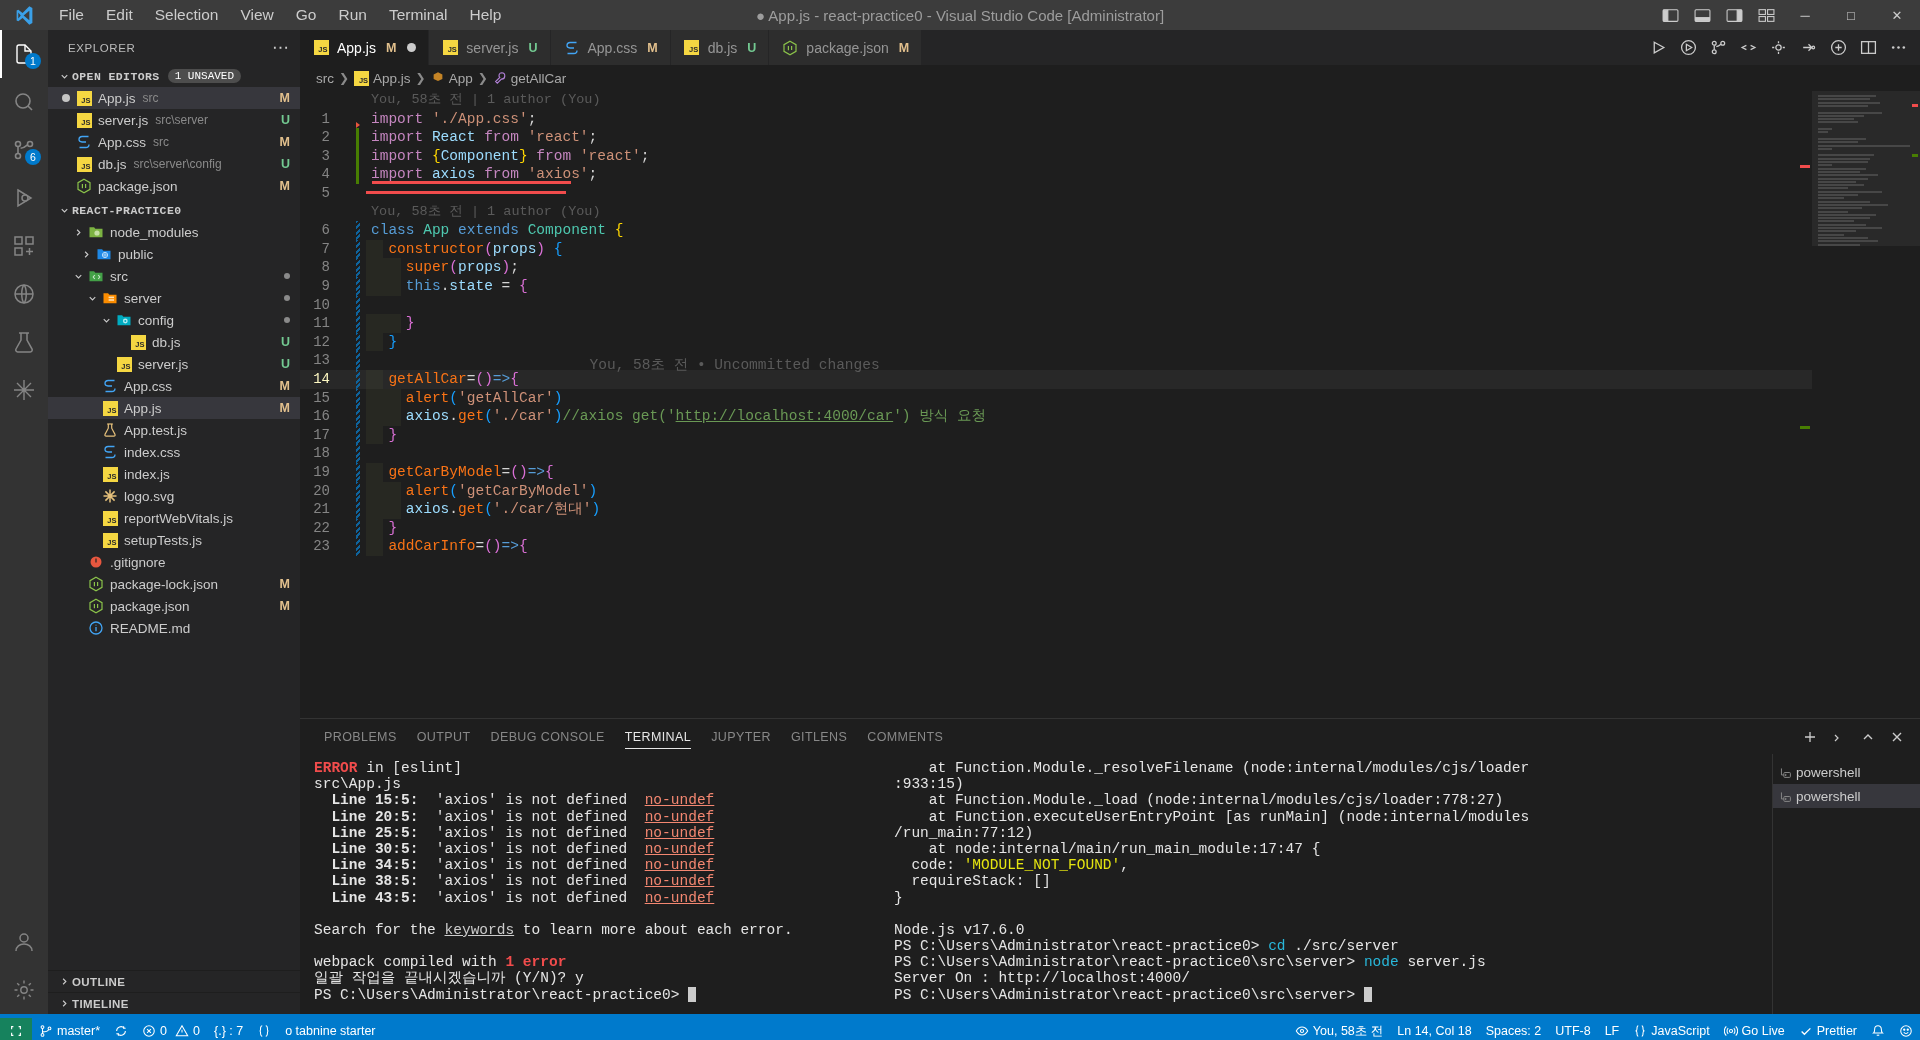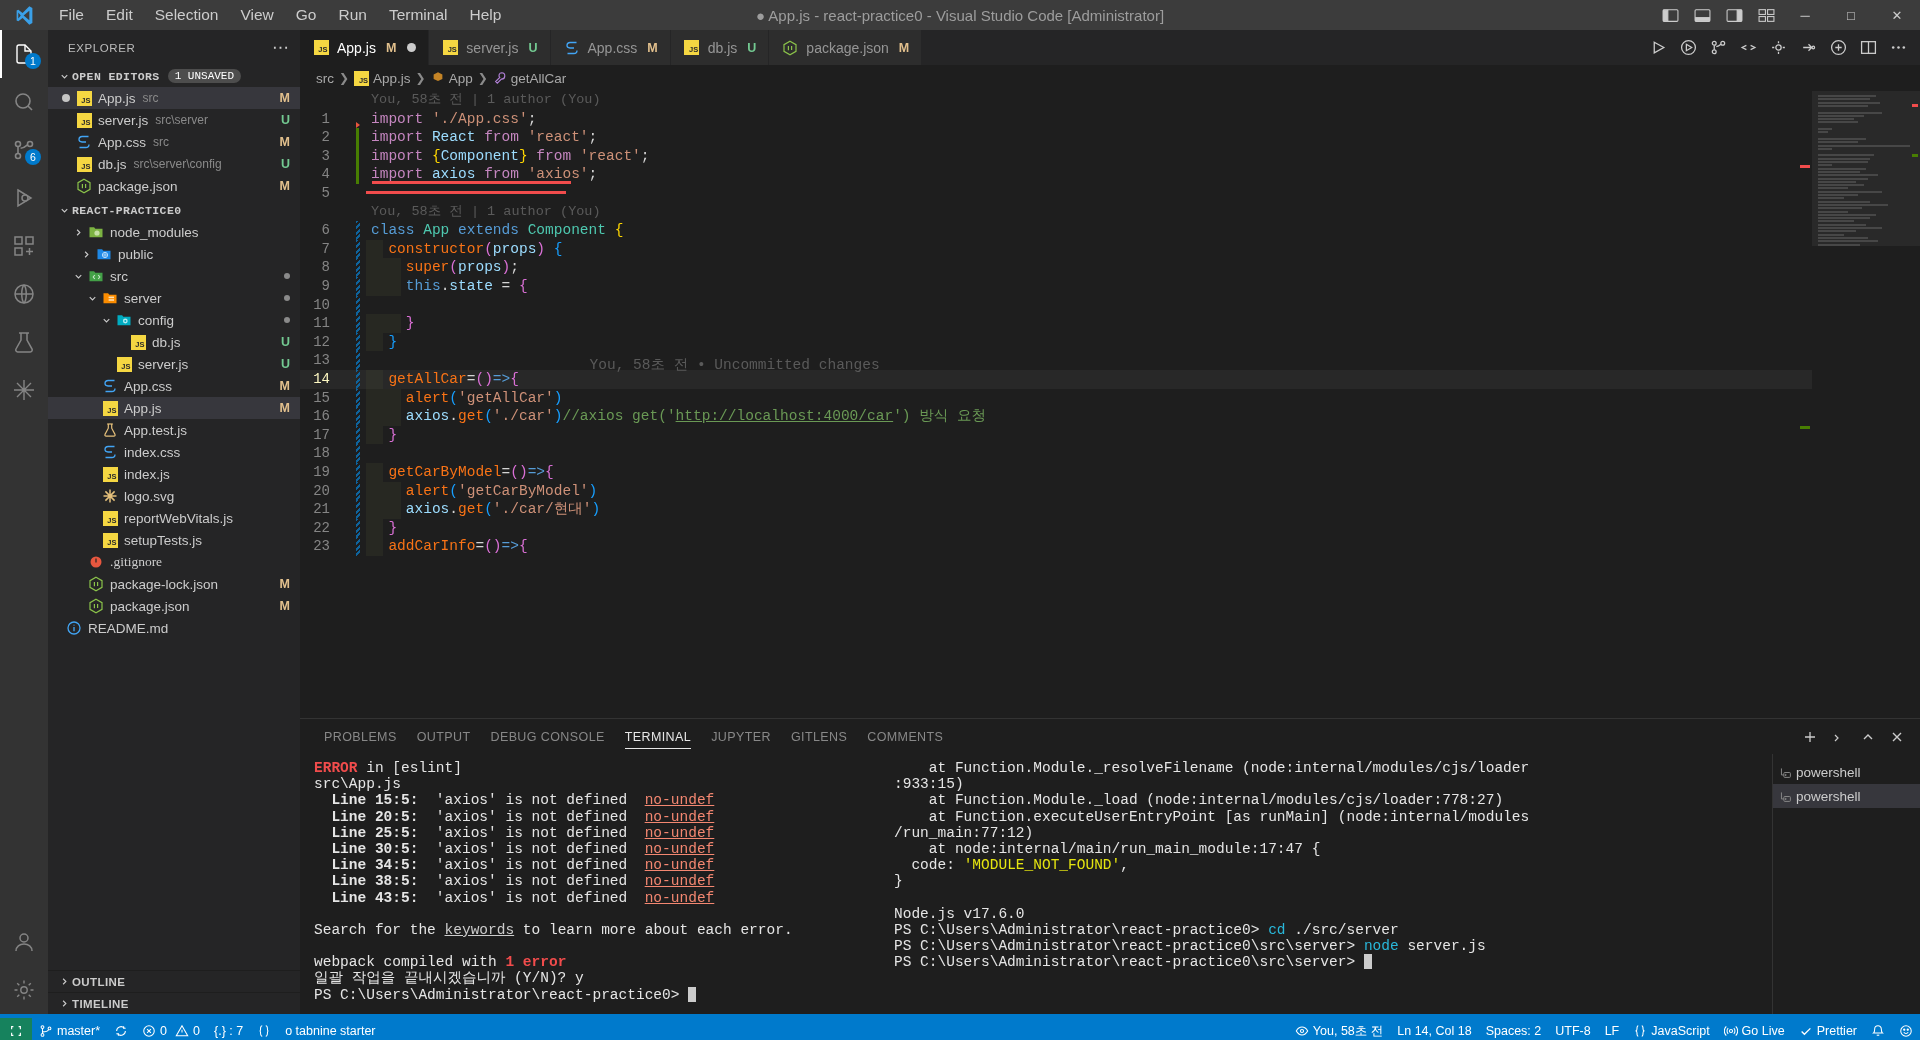--- a/index.html
+++ b/index.html
@@ -575,21 +575,21 @@
           </span>
           <span class="fname">reportWebVitals.js</span>
         </div>
         <div class="row" style="padding-left: 36px;">
           <span class="twisty"></span>
           <span class="ficon">
             <span class="js-badge">JS</span>
           </span>
           <span class="fname">setupTests.js</span>
         </div>
-        <div class="row" style="padding-left: 22px; font-family: Liberation Serif, serif;">
+        <div class="row" style="padding-left: 22px;">
           <span class="twisty"></span>
           <span class="ficon">
             <svg viewBox="0 0 16 16" fill="#e8573f">
               <circle cx="8" cy="8" r="5.5"></circle>
               <path d="M8 4.5v4" stroke="#222" stroke-width="1.2"></path>
             </svg>
           </span>
           <span class="fname">.gitignore</span>
         </div>
         <div class="row" style="padding-left: 22px;">
@@ -607,21 +607,21 @@
           <span class="twisty"></span>
           <span class="ficon">
             <svg viewBox="0 0 16 16" fill="none" stroke="#8bc34a" stroke-width="1.2">
               <path d="M8 1.3 14 4.6v6.8L8 14.7 2 11.4V4.6L8 1.3z"></path>
               <path d="M6.4 6v4.2M9.6 10V6" stroke="#8bc34a"></path>
             </svg>
           </span>
           <span class="fname">package.json</span>
           <span class="state st-M">M</span>
         </div>
-        <div class="row" style="">
+        <div class="row" style="padding-left: 22px;">
           <span class="twisty"></span>
           <span class="ficon">
             <svg viewBox="0 0 16 16" fill="none" stroke="#42a5f5" stroke-width="1.3">
               <circle cx="8" cy="8" r="6"></circle>
               <path d="M8 7v4.2M8 4.8v.6"></path>
             </svg>
           </span>
           <span class="fname">README.md</span>
         </div>
       </div>
@@ -912,25 +912,27 @@
             <div class="tline"><span class="t-white">PS C:\Users\Administrator\react-practice0&gt; </span><span class="cursor-block"></span></div>
           </div>
         <div class="term-col" id="term-right">
             <div class="tline"><span class="t-white">    at Function.Module._resolveFilename (node:internal/modules/cjs/loader</span></div>
             <div class="tline"><span class="t-white">:933:15)</span></div>
             <div class="tline"><span class="t-white">    at Function.Module._load (node:internal/modules/cjs/loader:778:27)</span></div>
             <div class="tline"><span class="t-white">    at Function.executeUserEntryPoint [as runMain] (node:internal/modules</span></div>
             <div class="tline"><span class="t-white">/run_main:77:12)</span></div>
             <div class="tline"><span class="t-white">    at node:internal/main/run_main_module:17:47 {</span></div>
             <div class="tline"><span class="t-white">  code: </span><span class="t-yellow">'MODULE_NOT_FOUND'</span><span class="t-white">,</span></div>
+            <div class="tline"><span class="t-white">  requireStack: []</span></div>
             <div class="tline"><span class="t-white">}</span></div>
             <div class="tline">&nbsp;</div>
             <div class="tline"><span class="t-white">Node.js v17.6.0</span></div>
             <div class="tline"><span class="t-white">PS C:\Users\Administrator\react-practice0&gt; </span><span class="t-cyan">cd</span><span class="t-white"> ./src/server</span></div>
             <div class="tline"><span class="t-white">PS C:\Users\Administrator\react-practice0\src\server&gt; </span><span class="t-cyan">node</span><span class="t-white"> server.js</span></div>
+            <div class="tline"><span class="t-white">Server On : http://localhost:4000/</span></div>
             <div class="tline"><span class="t-white">PS C:\Users\Administrator\react-practice0\src\server&gt; </span><span class="cursor-block"></span></div>
           </div>
         <div id="term-tree">
             <div class="tt-row">
               <svg viewBox="0 0 16 16" fill="none" stroke="currentColor" stroke-width="1.2">
                 <path d="M3 3v8h3"></path>
                 <rect x="6" y="8" width="8" height="6" rx="1"></rect>
                 <path d="M7.5 10l1.5 1-1.5 1"></path>
               </svg>
               <span>powershell</span>

